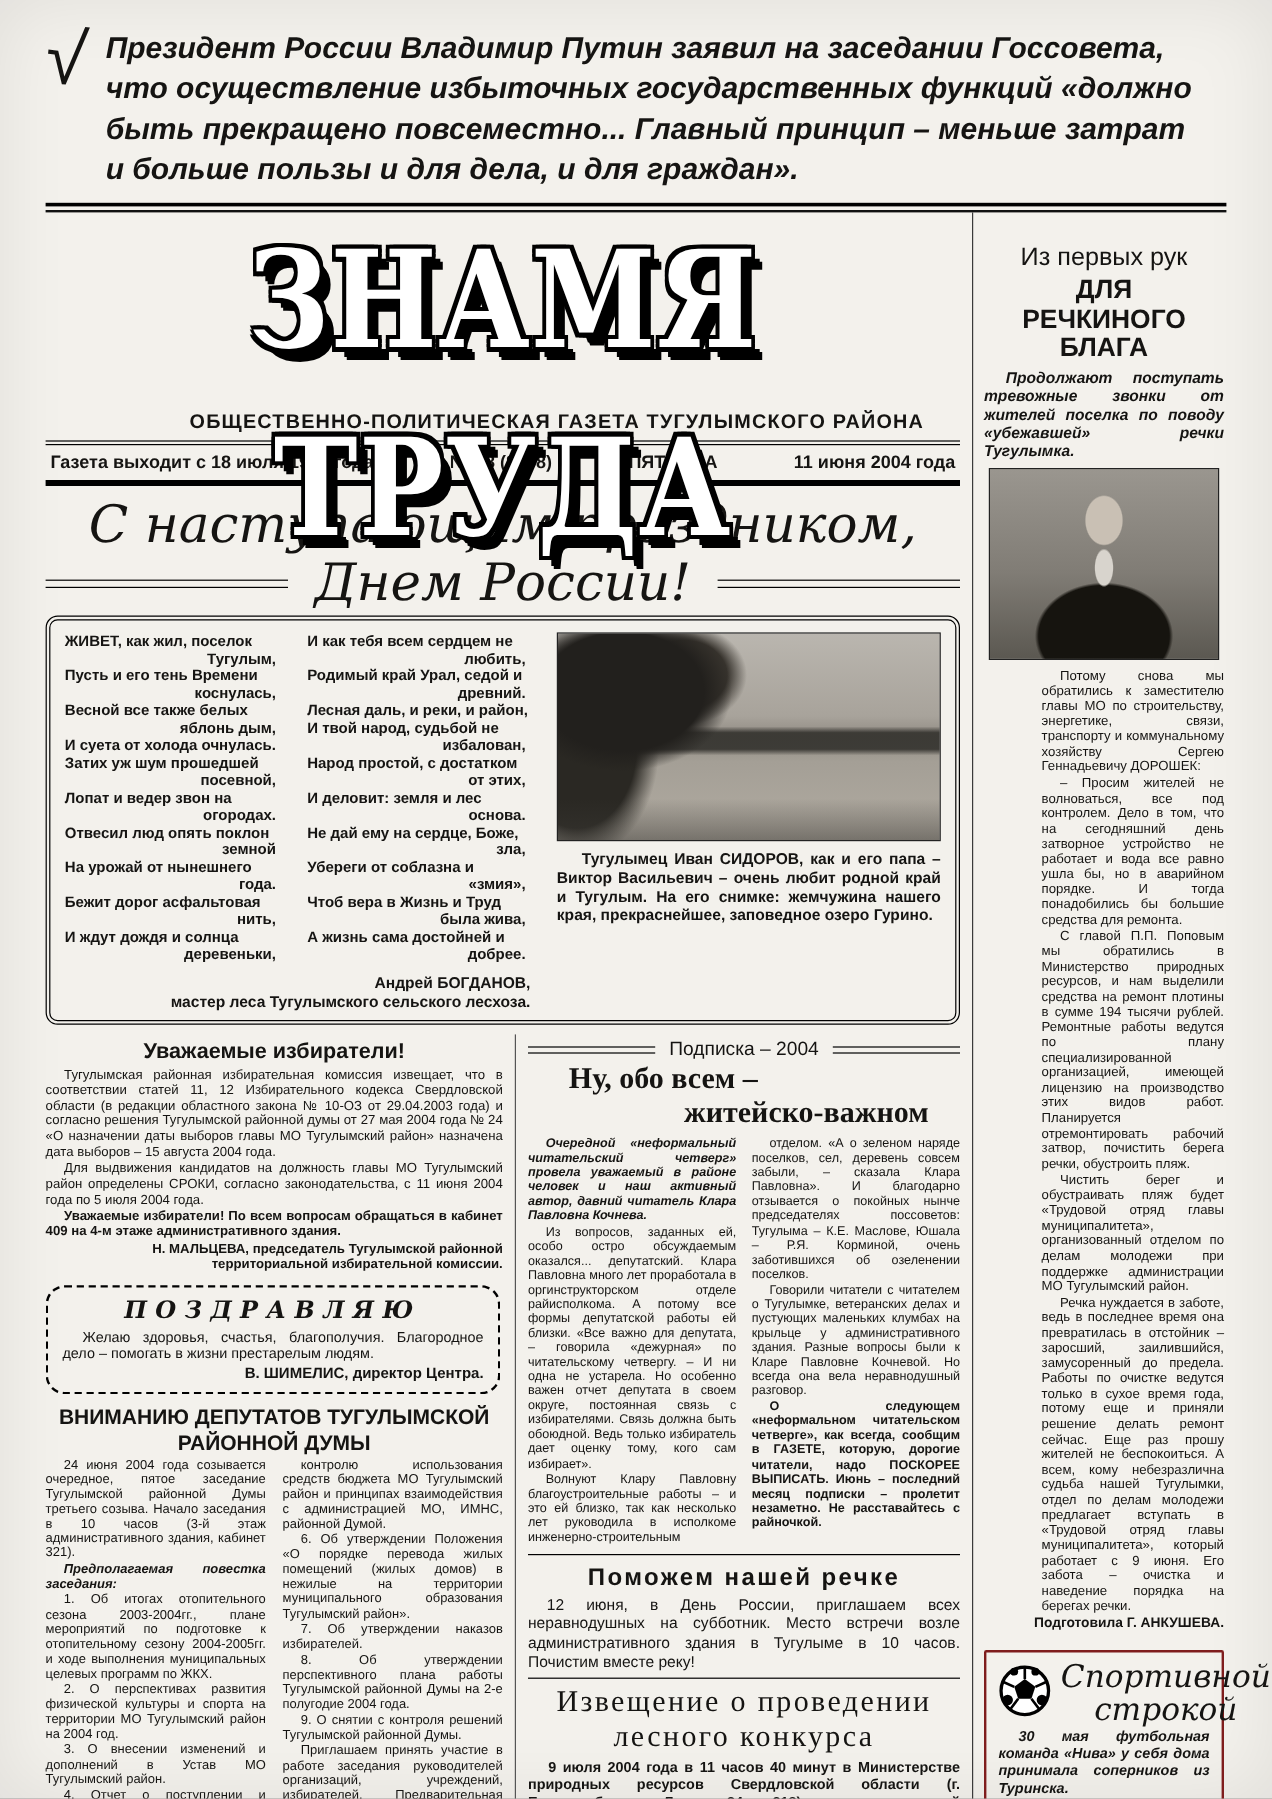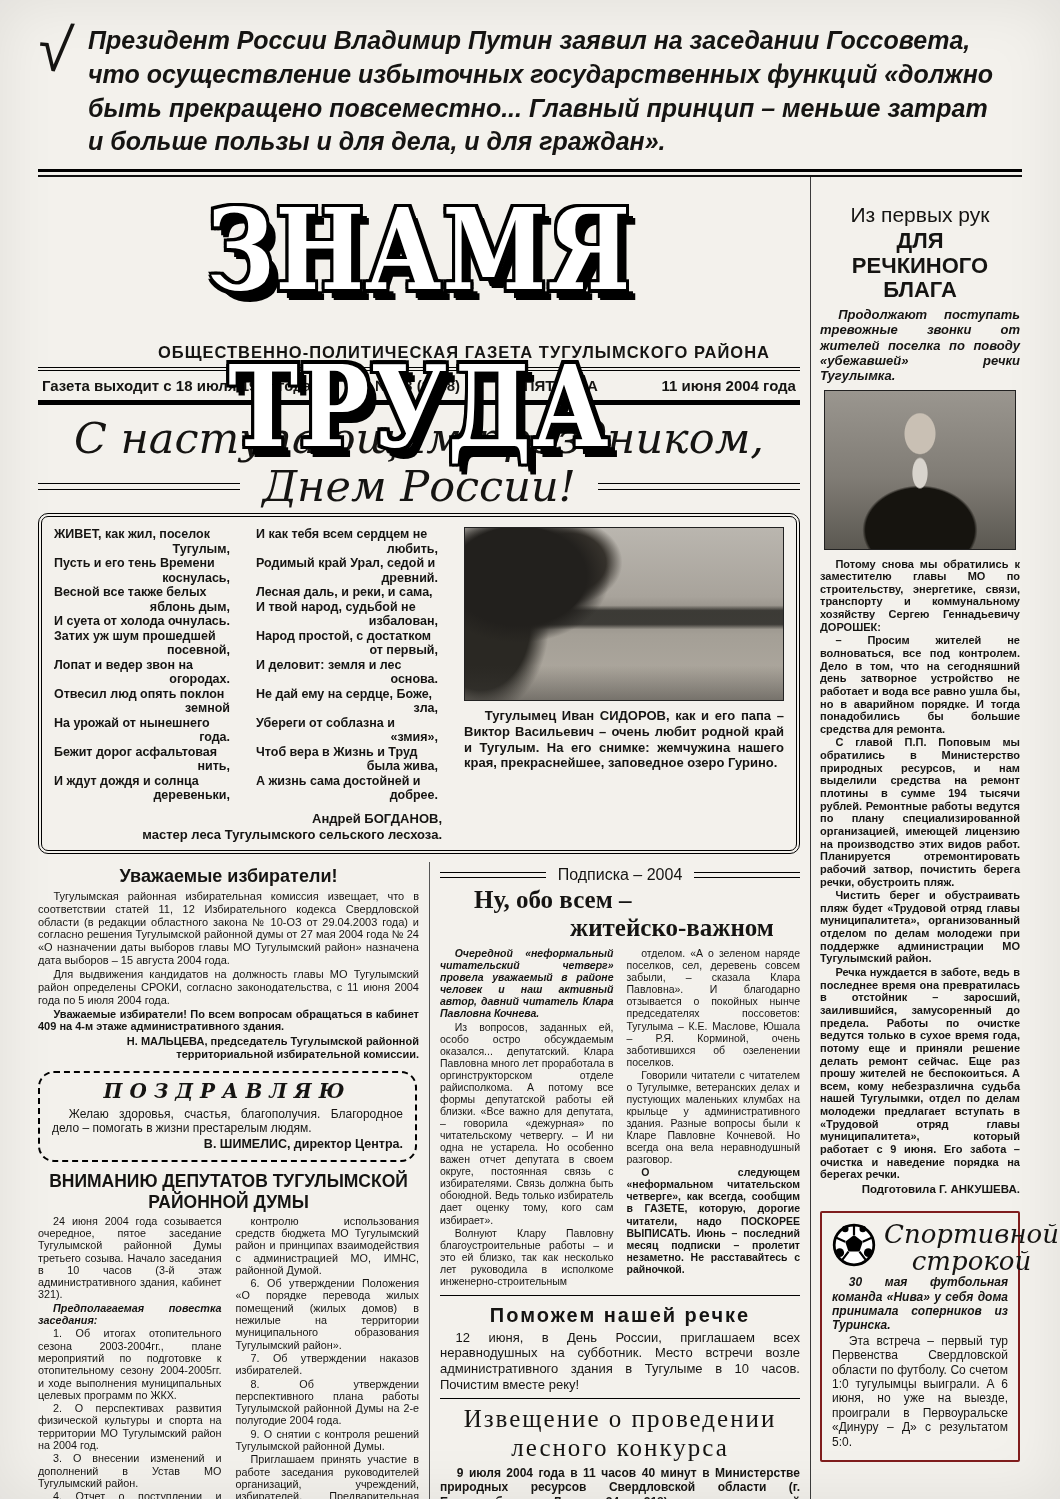--- a/index.html
+++ b/index.html
@@ -91,21 +91,21 @@
   .rechka{padding-top:24px;}
   .rkicker{text-align:center;font-size:21px;margin:2px 0;}
   .rtitle{text-align:center;font-weight:bold;font-size:22px;line-height:1.12;margin:0 0 4px;}
   .rlead{font-weight:bold;font-style:italic;font-size:13px;line-height:1.18;text-align:justify;margin:0 0 6px;text-indent:1.4em;}
   .portrait{height:158px;border:1px solid #222;margin:2px 4px 8px;
     background:
       radial-gradient(ellipse 25px 33px at 50% 27%,#c9c0b4 0 60%,rgba(201,192,180,0) 64%),
       radial-gradient(ellipse 13px 26px at 50% 52%,#d8d4cd 0 55%,rgba(216,212,205,0) 62%),
       radial-gradient(ellipse 80px 62px at 50% 88%,#16140f 0 68%,rgba(22,20,15,0) 72%),
       linear-gradient(180deg,#9a968f 0%,#807c75 55%,#5b5851 100%);}
-  .rechka .body p{font-size:11px;line-height:1.15;font-weight:bold;margin-bottom:1px;}
+  .rechka .body p{font-size:11px;line-height:1.15;font-weight:normal;margin-bottom:1px;margin-left:48px;}
   .rechka .sig{font-size:11.5px;}
   
   .sports{border:2px solid #7f1d1d;border-radius:2px;padding:8px 10px 10px;margin-top:14px;}
   .sports-head{display:flex;align-items:flex-start;gap:8px;}
   .ball{width:44px;height:44px;flex:none;margin-top:2px;}
   .sports-title{font-family:"DejaVu Serif",serif;font-style:italic;font-size:26px;line-height:1.05;text-align:center;flex:1;}
   .sports .body p{font-size:12px;line-height:1.2;}
 </style>
 </head>
 <body>
@@ -163,25 +163,25 @@
             <div class="poem-line cont">нить,</div>
             <div class="poem-line">И ждут дождя и солнца</div>
             <div class="poem-line cont">деревеньки,</div>
           </div>
         <div class="poem">
 
         <div class="poem-line">И как тебя всем сердцем не</div>
             <div class="poem-line cont">любить,</div>
             <div class="poem-line">Родимый край Урал, седой и</div>
             <div class="poem-line cont">древний.</div>
-            <div class="poem-line">Лесная даль, и реки, и сама,</div>
+            <div class="poem-line">Лесная даль, и реки, и район,</div>
             <div class="poem-line">И твой народ, судьбой не</div>
             <div class="poem-line cont">избалован,</div>
             <div class="poem-line">Народ простой, с достатком</div>
-            <div class="poem-line cont">от первый,</div>
+            <div class="poem-line cont">от этих,</div>
             <div class="poem-line">И деловит: земля и лес</div>
             <div class="poem-line cont">основа.</div>
             <div class="poem-line">Не дай ему на сердце, Боже,</div>
             <div class="poem-line cont">зла,</div>
             <div class="poem-line">Убереги от соблазна и</div>
             <div class="poem-line cont">«змия»,</div>
             <div class="poem-line">Чтоб вера в Жизнь и Труд</div>
             <div class="poem-line cont">была жива,</div>
             <div class="poem-line">А жизнь сама достойней и</div>
             <div class="poem-line cont">добрее.</div>

